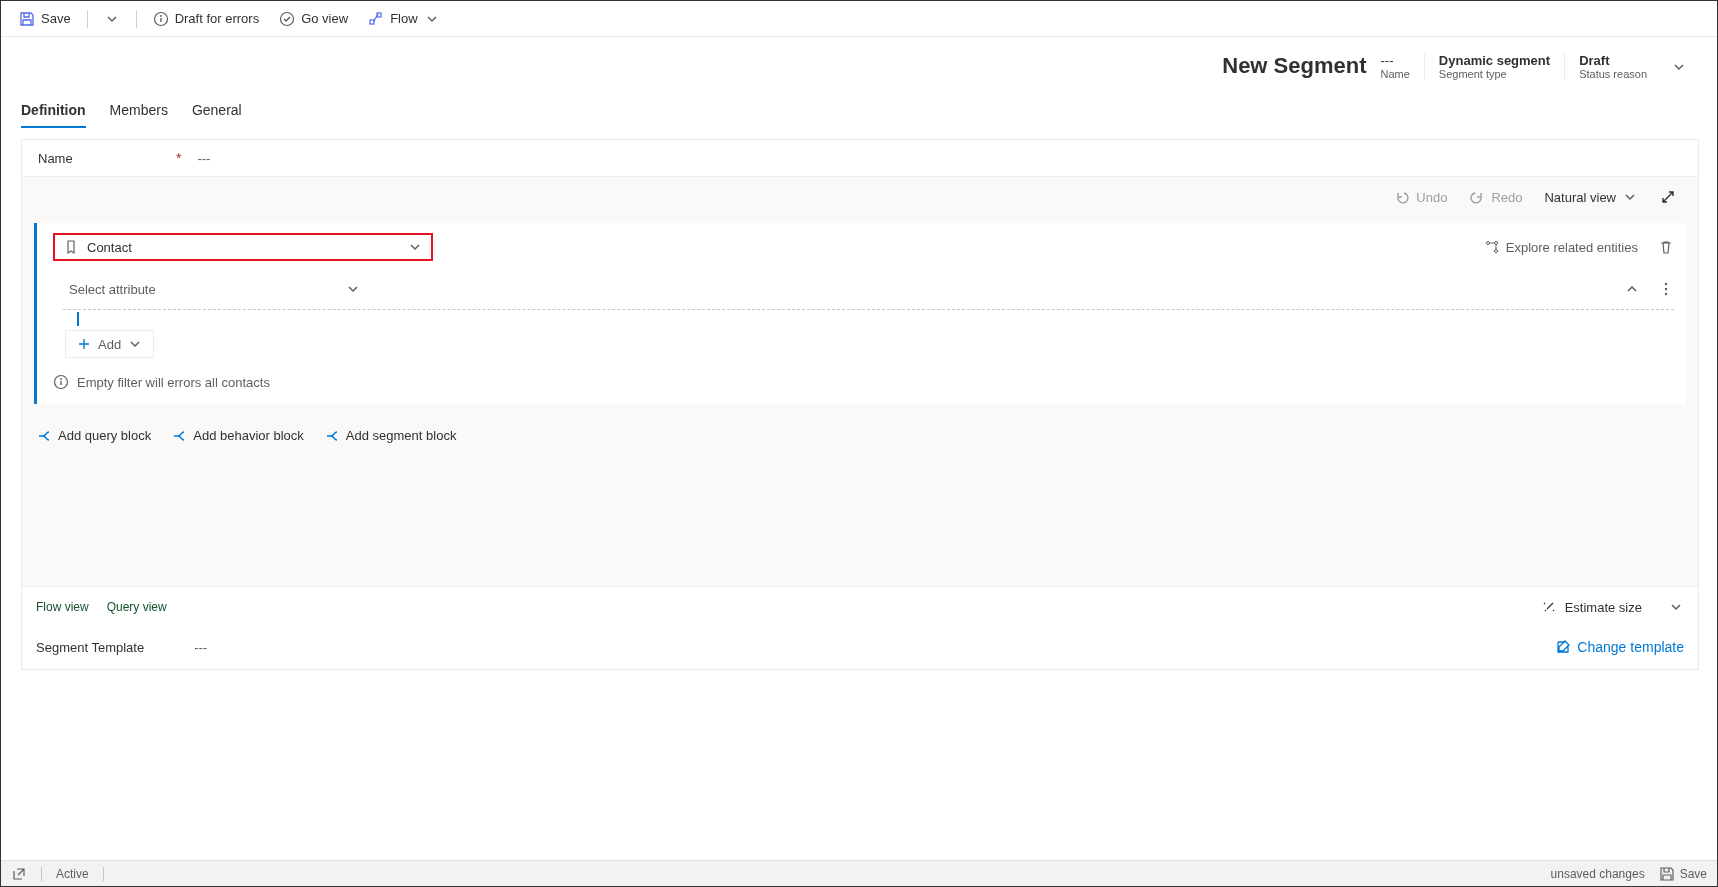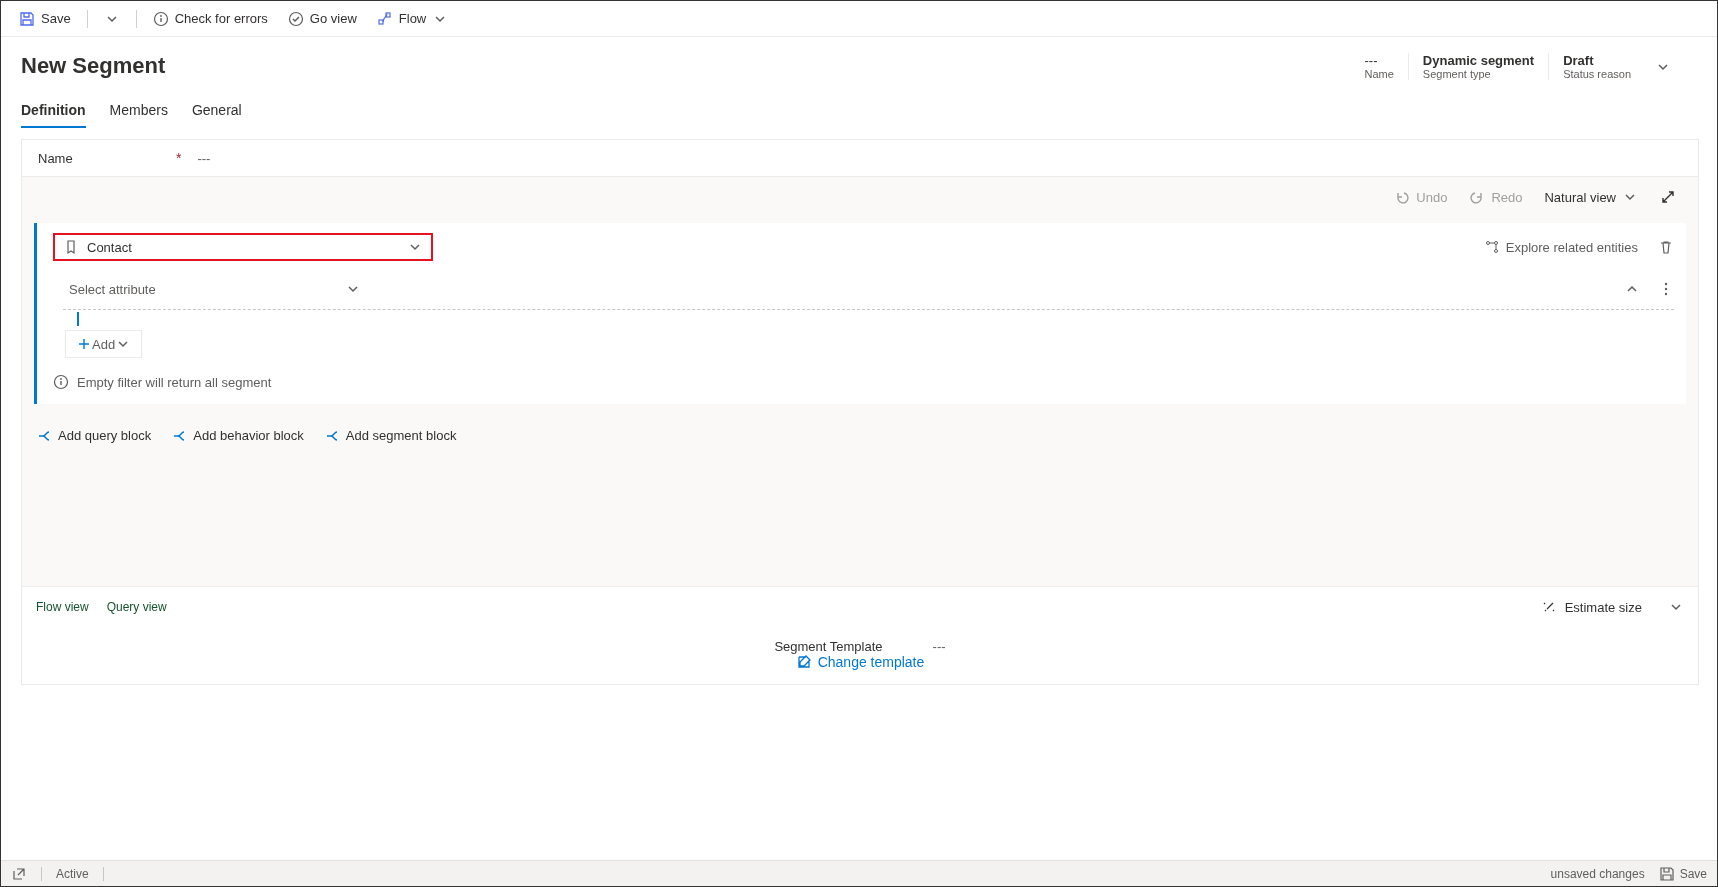--- a/index.html
+++ b/index.html
@@ -31,22 +31,22 @@
   color: #323130;
   font-size: 13px;
 }
 .sep { width:1px; height:18px; background:#d2d0ce; margin:0 4px; }
 .icon { display:inline-flex; align-items:center; justify-content:center; width:16px; height:16px; }
 svg { width:16px; height:16px; }
 
 .page-header {
   display:flex;
   align-items:flex-start;
-  justify-content:space-between;
-  padding: 16px 36px 0 20px;
+  justify-content:flex-end;
+  padding: 16px 20px 0 20px;
 }
 .page-title { font-size: 22px; font-weight:600; }
 .status-group { display:flex; align-items:flex-start; gap:0; }
 .status-cell { padding: 0 14px; border-left:1px solid #edebe9; }
 .status-cell:first-child { border-left:none; }
 .status-cell .val { font-size:13px; color:#323130; }
 .status-cell .lbl { font-size:11px; color:#605e5c; }
 .status-cell.bold .val { font-weight:600; }
 .chev-btn { padding:6px 10px; cursor:pointer; }
 
@@ -134,20 +134,21 @@
 .dotted {
   border-top:1px dashed #c8c6c4;
   margin:6px 0 0 10px;
 }
 .connector { width:2px; height:14px; background:#0078d4; margin:2px 0 4px 24px; }
 
 .add-btn {
   margin:0 0 0 12px;
   display:inline-flex;
   align-items:center;
+  gap:6px;
   border:1px solid #edebe9;
   padding:5px 10px;
   cursor:pointer;
   background:#fff;
   color:#605e5c;
   font-size:13px;
 }
 .empty-msg {
   display:flex; align-items:center; gap:8px;
   margin:16px 0 4px 0; color:#605e5c; font-size:13px;
@@ -167,21 +168,20 @@
   background:#fff;
 }
 .views-row .left { display:flex; gap:18px; }
 .view-link { color:#14532d; cursor:pointer; font-size:12px; }
 .estimate { display:flex; align-items:center; gap:8px; cursor:pointer; font-size:13px; }
 
 .template-row {
   display:flex; align-items:center; justify-content:space-between;
   padding:18px 14px 14px 14px;
   background:#fff;
-  flex-direction:column;
 }
 .template-row .left { display:flex; align-items:center; gap:50px; }
 .tmpl-label { color:#323130; }
 .tmpl-value { color:#605e5c; }
 .change-tmpl { display:flex; align-items:center; gap:6px; color:#0078d4; cursor:pointer; font-size:14px; }
 
 .footer {
   position:absolute;
   bottom:0; left:0; right:0;
   height:26px;
@@ -224,21 +224,21 @@
   </div>
   <div class="sep"></div>
   <div class="tb-item">
     <span class="icon">
       <svg viewBox="0 0 16 16">
           <circle cx="8" cy="8" r="6.5" fill="none" stroke="#605e5c" stroke-width="1.2"></circle>
           <circle cx="8" cy="5" r="0.9" fill="#605e5c"></circle>
           <path stroke="#605e5c" stroke-width="1.4" d="M8 7v4"></path>
         </svg>
     </span>
-    <span>Check for errors</span>
+    <span>Draft for errors</span>
   </div>
   <div class="tb-item">
     <span class="icon">
       <svg viewBox="0 0 16 16">
           <circle cx="8" cy="8" r="6.5" fill="none" stroke="#605e5c" stroke-width="1.2"></circle>
           <path fill="none" stroke="#605e5c" stroke-width="1.5" d="M5 8l2 2 4-4"></path>
         </svg>
     </span>
     <span>Go view</span>
   </div>
@@ -416,21 +416,21 @@
         </div>
 
         <div class="empty-msg">
           <span class="icon">
             <svg viewBox="0 0 16 16">
                 <circle cx="8" cy="8" r="6.5" fill="none" stroke="#605e5c" stroke-width="1.2"></circle>
                 <circle cx="8" cy="5" r="0.9" fill="#605e5c"></circle>
                 <path stroke="#605e5c" stroke-width="1.4" d="M8 7v4"></path>
               </svg>
           </span>
-          <span>Empty filter will return all segment</span>
+          <span>Empty filter will errors all contacts</span>
         </div>
       </div>
 
       <div class="add-blocks">
         <div class="link-btn">
           <span class="icon">
             <svg viewBox="0 0 16 16">
                 <path fill="none" stroke="#0078d4" stroke-width="1.3" d="M3 8h4 M7 8c3 0 3-4 6-4 M7 8c3 0 3 4 6 4"></path>
               </svg>
           </span>

